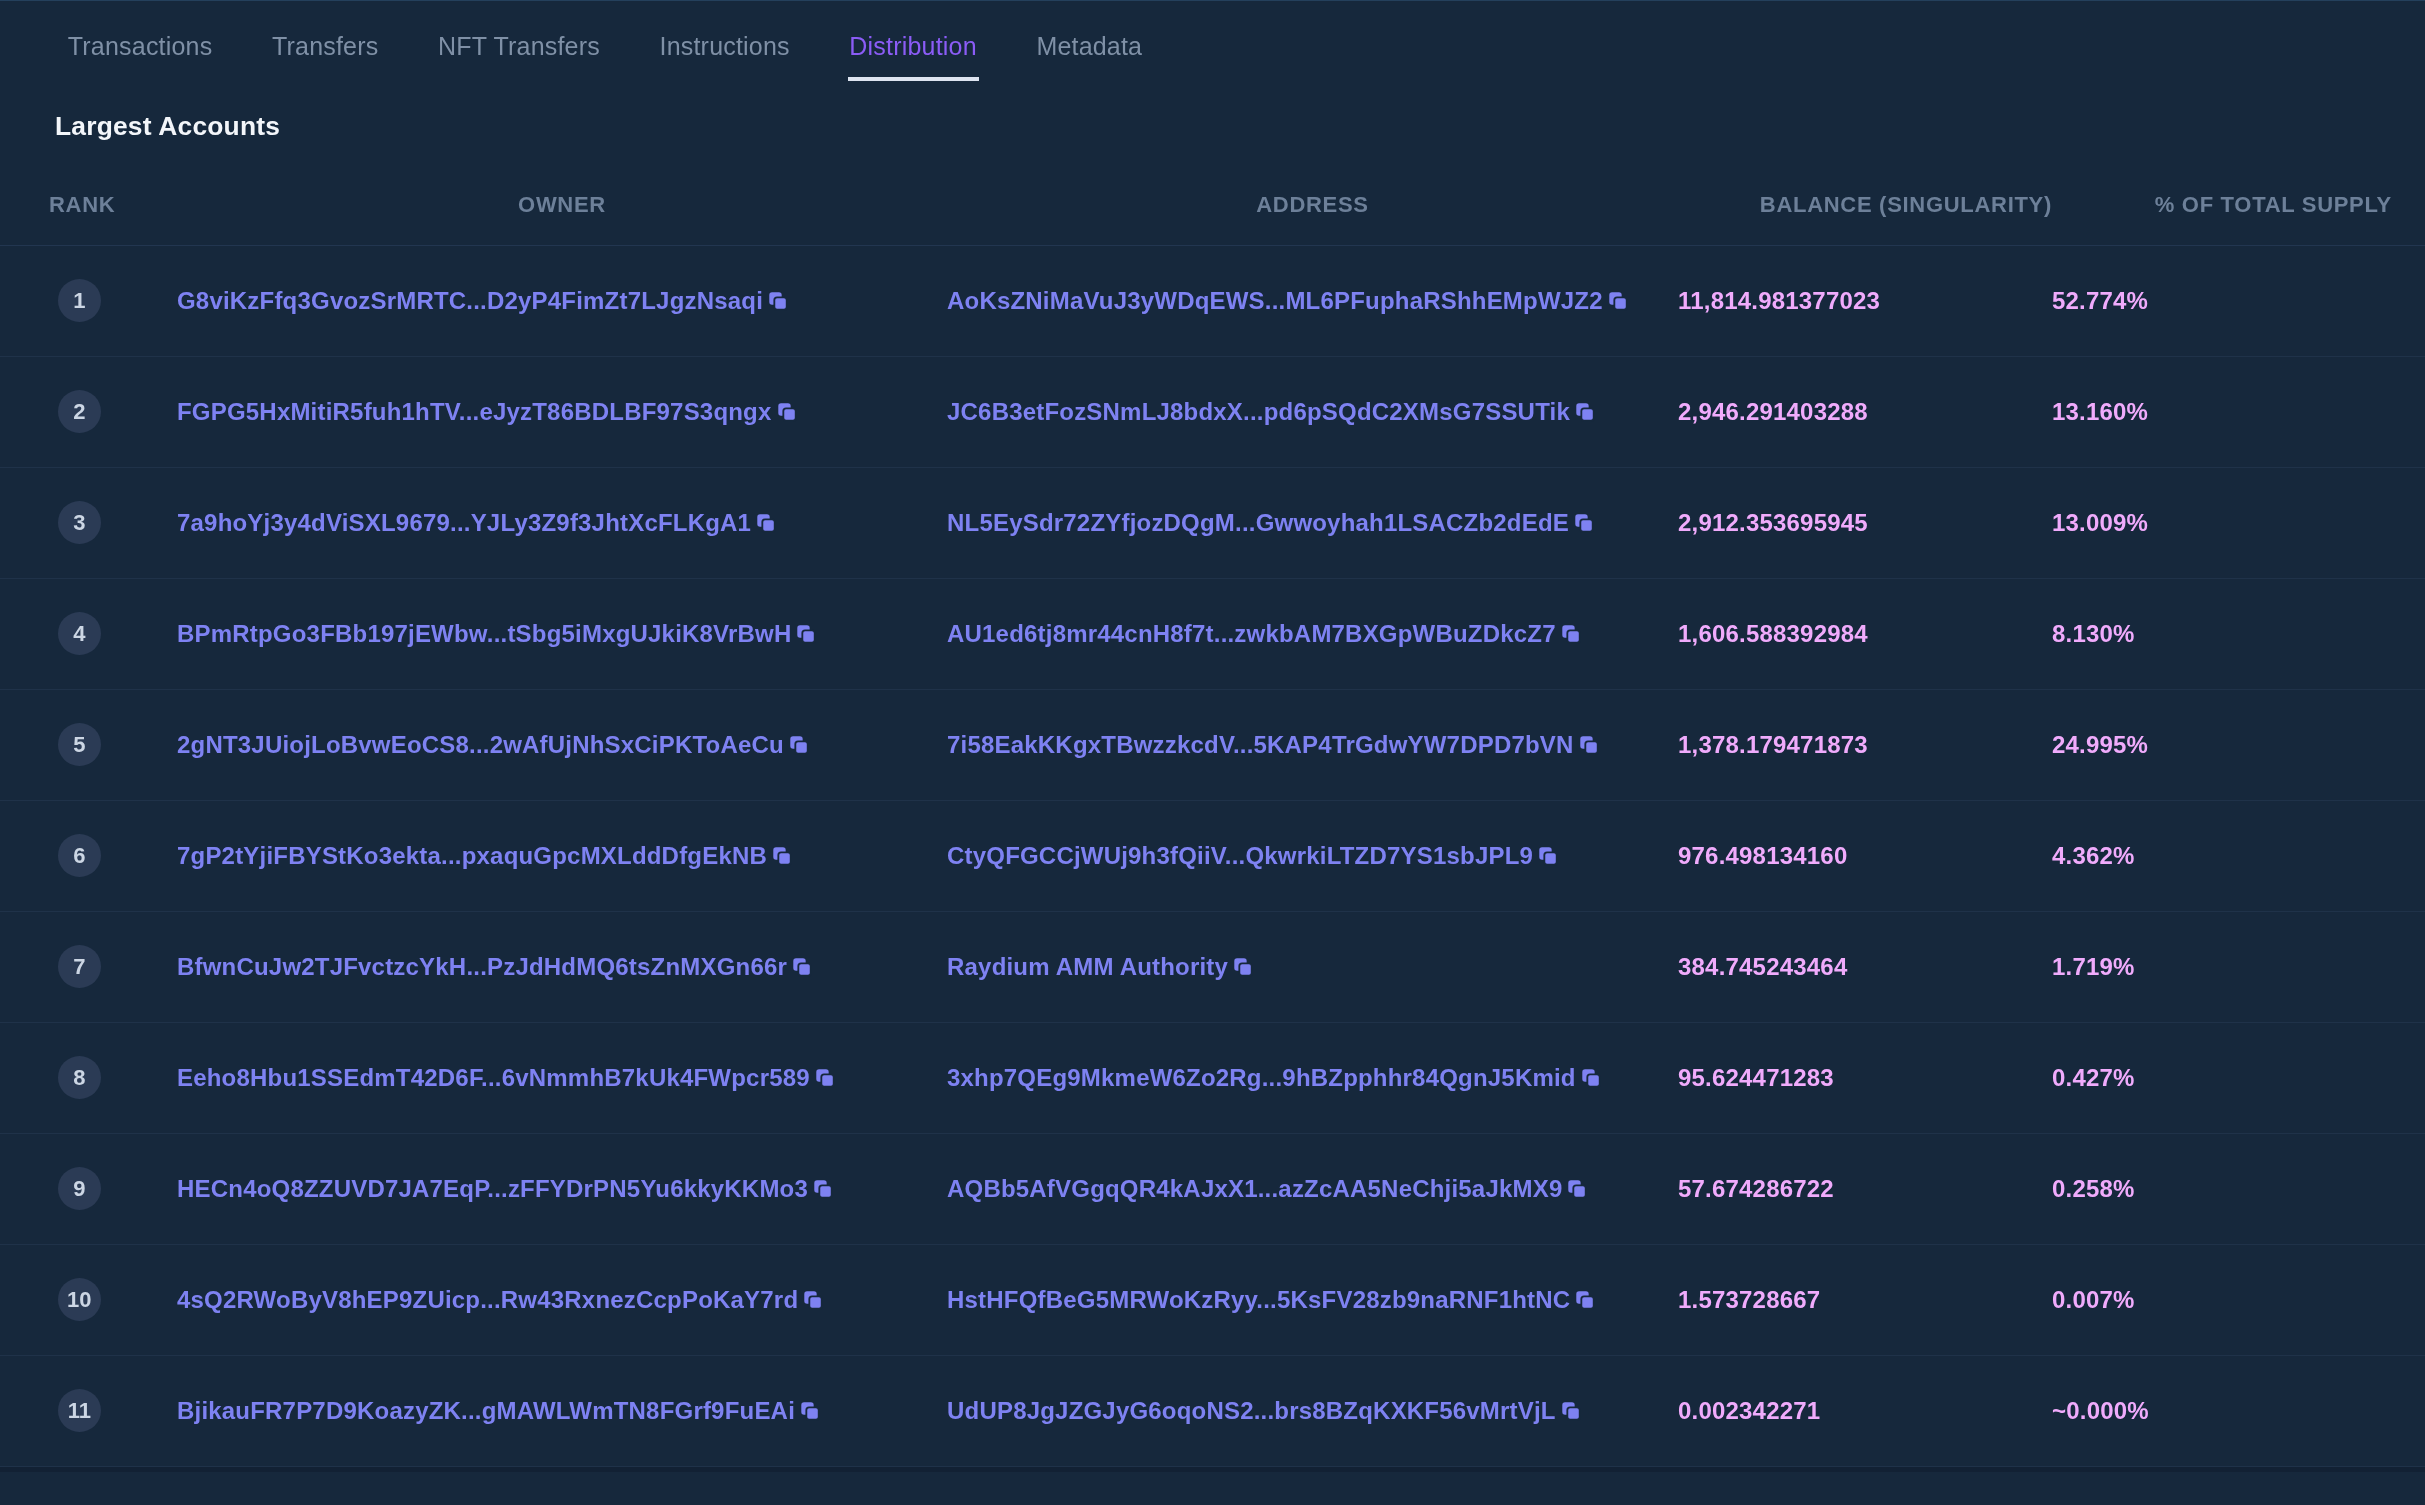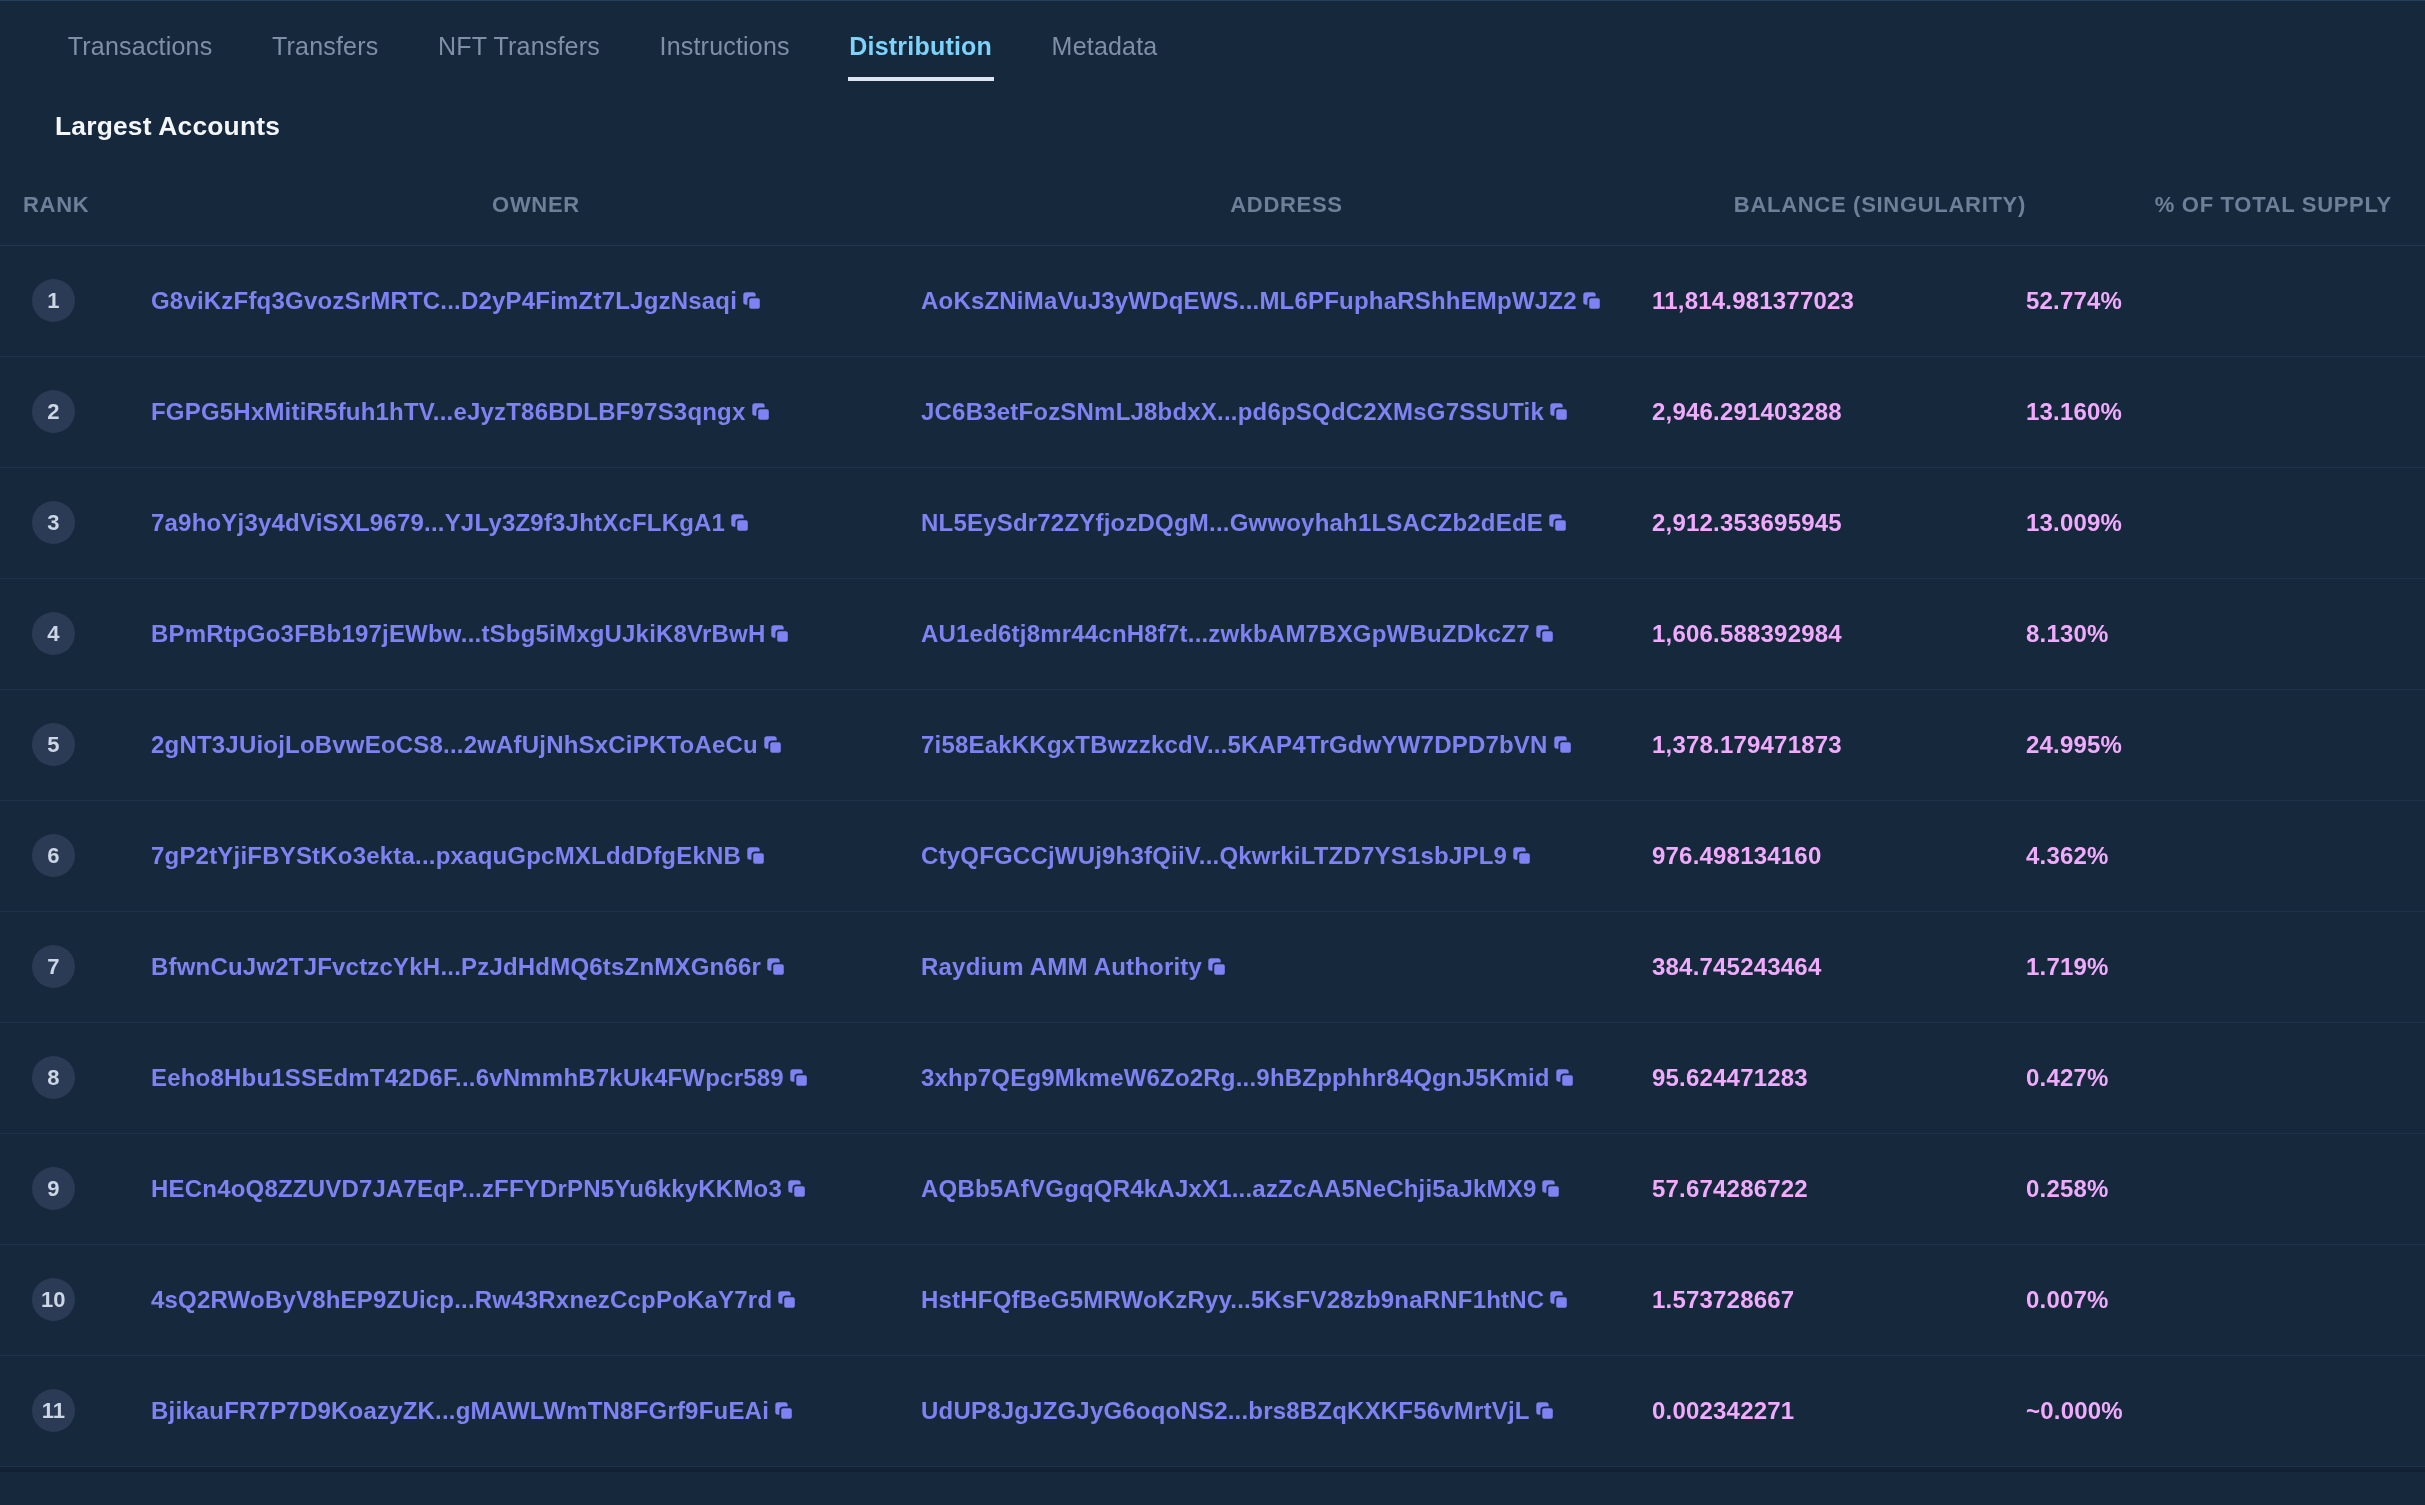--- a/index.html
+++ b/index.html
@@ -28,40 +28,40 @@
     background: none; border: none; cursor: pointer;
     font-family: inherit;
     font-size: 25px; line-height: 1;
     color: #7f90a6;
     padding: 0 1.8px 17.6px 1.8px;
     border-bottom: 4.4px solid transparent;
     font-weight: 500;
     letter-spacing: 0.2px;
   }
   .tab.active {
-    color: #7dd3fc;
-    font-weight: 700;
+    color: #8b5cf6;
+    font-weight: 400;
     border-bottom-color: #dde4f0;
   }
 
   
   .section-title {
     margin: 30px 0 0 55px;
     font-size: 26.4px;
     font-weight: 600;
     color: #f3f6fa;
     letter-spacing: 0.2px;
   }
 
   
   .table { margin-top: 23px; }
   .grid-row {
     display: grid;
     grid-template-columns: 128px 770px 731px 374px 1fr;
-    padding-left: 23px;
+    padding-left: 49px;
     padding-right: 34px;
     box-sizing: border-box;
     align-items: center;
   }
   .thead {
     height: 81px;
     border-bottom: 0.9px solid #223650;
   }
   .th {
     font-size: 22px;

